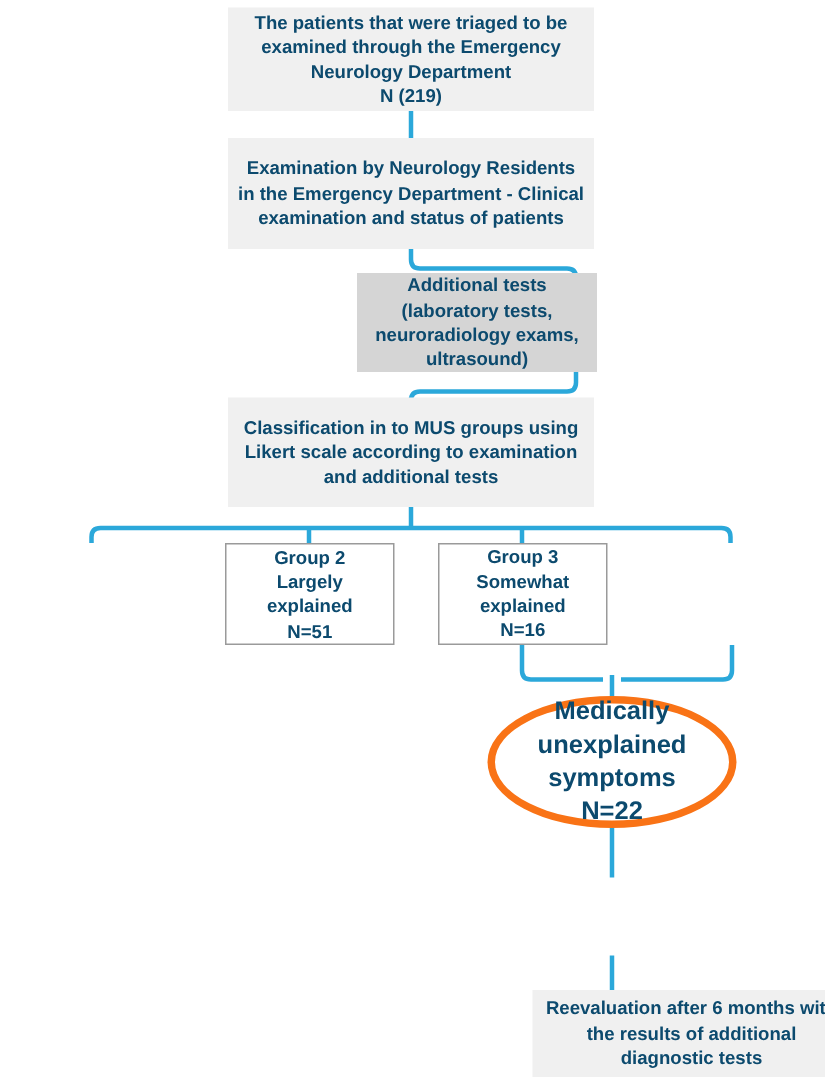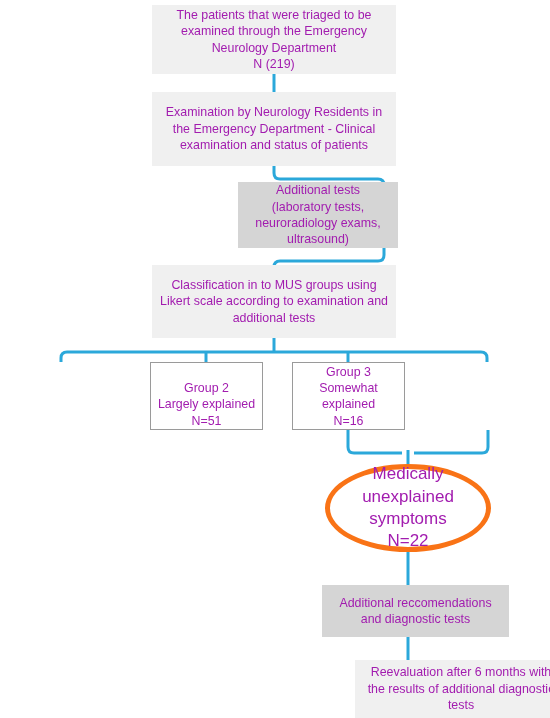--- a/index.html
+++ b/index.html
@@ -27,23 +27,24 @@
     height: 718px;
     pointer-events: none;
   }
   .node {
     position: absolute;
     box-sizing: border-box;
     display: flex;
     align-items: center;
     justify-content: center;
     text-align: center;
-    color: #a21caf;
+    color: #0c4a6e;
     line-height: 1.32;
     z-index: 2;
+    font-weight: bold;
   }
   .node .txt {
     display: block;
     width: 100%;
     padding: 0 6px;
     white-space: pre-line;
   }
   
   .box-light {
     background: #f0f0f0;
@@ -70,21 +71,21 @@
     font-size: 17px;
   }
 
   
   #n-triage      { left: 152px; top: 5px;   width: 244px; height: 69px; }
   #n-exam        { left: 152px; top: 92px;  width: 244px; height: 74px; }
   #n-addtests    { left: 190px; top: 182px; width: 160px; height: 66px; margin-left: 48px; }
   #n-classify    { left: 152px; top: 265px; width: 244px; height: 73px; }
   #n-group1      { left: 5px;   top: 362px; width: 113px; height: 68px; }
   #n-group2      { left: 150px; top: 362px; width: 113px; height: 68px; align-items: flex-end; }
-  #n-group3      { left: 292px; top: 362px; width: 113px; height: 68px; align-items: flex-end; }
+  #n-group3      { left: 292px; top: 362px; width: 113px; height: 68px; }
   #n-group4      { left: 432px; top: 362px; width: 113px; height: 68px; }
   #n-mus         { left: 325px; top: 464px; width: 166px; height: 88px; }
   #n-recommend   { left: 322px; top: 585px; width: 187px; height: 52px; }
   #n-reeval      { left: 311px; top: 660px; width: 212px; height: 58px; margin-left: 44px; }
 </style>
 </head>
 <body>
 
 <div id="flowchart">
 
@@ -141,21 +142,18 @@
 Somewhat explained
 N=16</span>
   </div>
 
 
   <div class="node ellipse" id="n-mus">
     <span class="txt">Medically unexplained symptoms
 N=22</span>
   </div>
 
-  <div class="node box-dark" id="n-recommend">
-    <span class="txt">Additional reccomendations and diagnostic tests</span>
-  </div>
 
   <div class="node box-light" id="n-reeval">
     <span class="txt">Reevaluation after 6 months with the results of additional diagnostic tests</span>
   </div>
 
 </div>
 
 </body></html>

